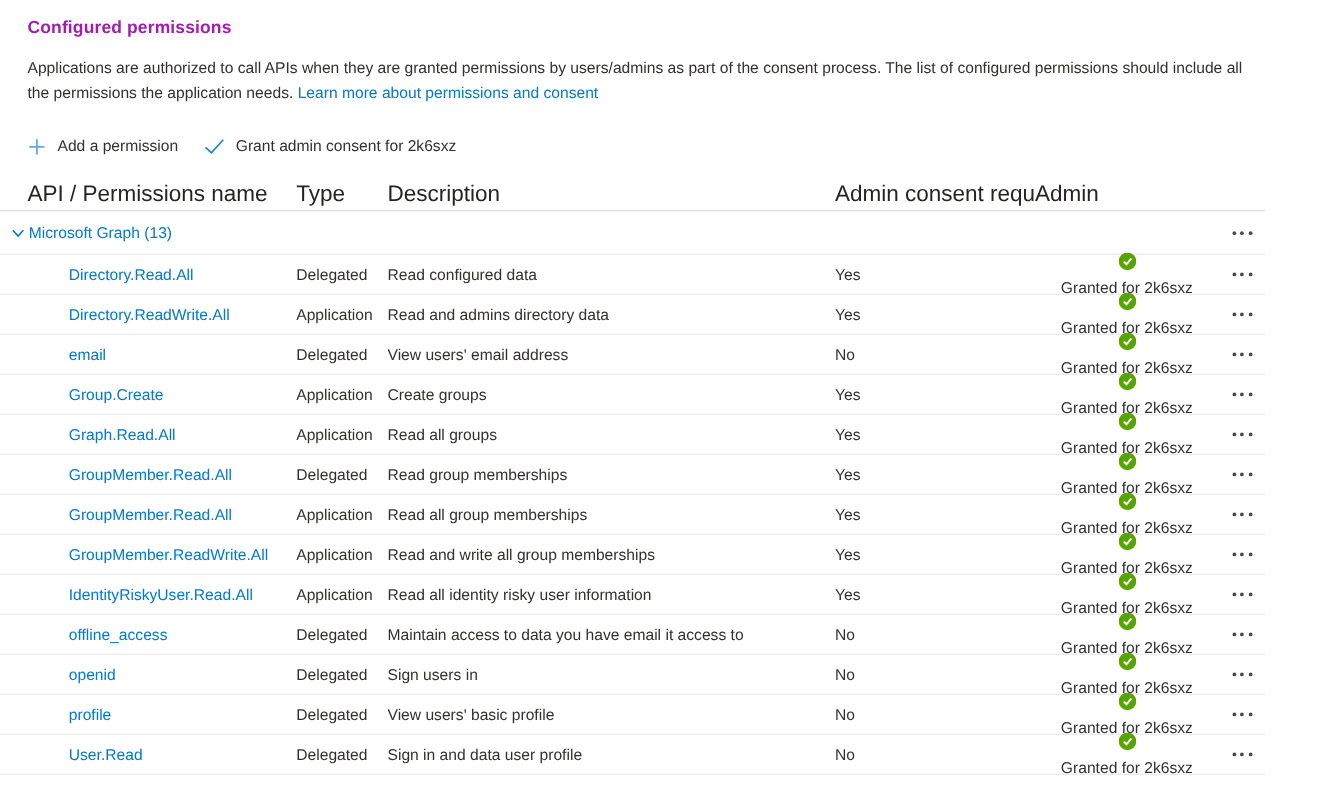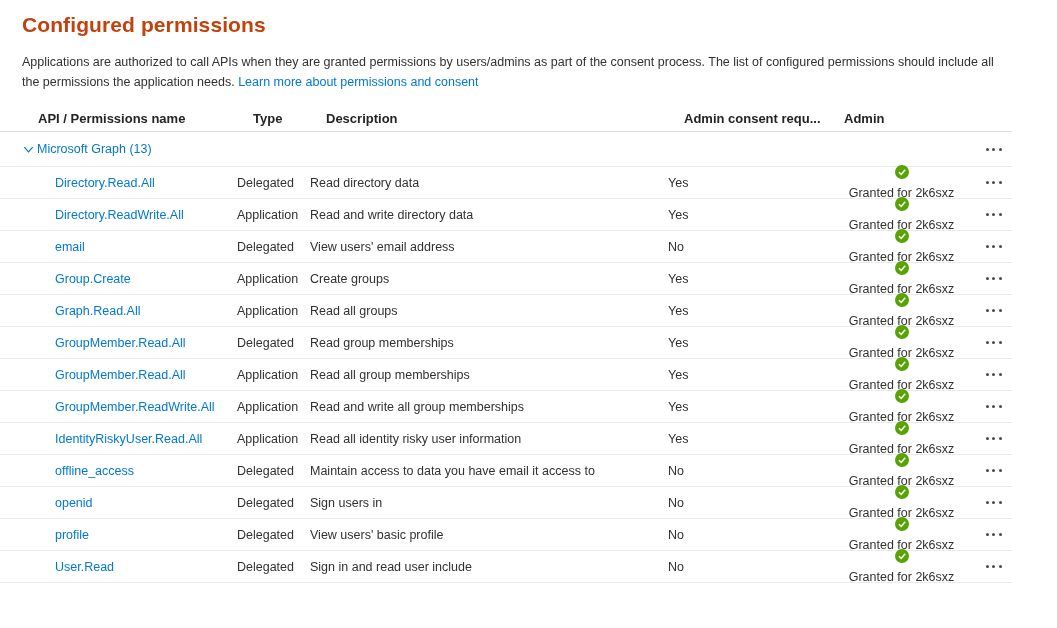--- a/index.html
+++ b/index.html
@@ -9,23 +9,23 @@
     height: 628px;
     background: #ffffff;
     font-family: "Liberation Sans", sans-serif;
     color: #323130;
     overflow: hidden;
   }
   .page { padding-top: 13px; }
 
   .section-title {
     margin: 0 0 0 22px;
-    font-size: 21px;
+    font-size: 14px;
     font-weight: 700;
-    color: #c2410c;
+    color: #a21caf;
     letter-spacing: 0.1px;
   }
 
   .description {
     margin: 15px 0 0 22px;
     width: 985px;
     font-size: 12.5px;
     line-height: 1.6;
     color: #323130;
   }
@@ -61,34 +61,33 @@
   .row {
     display: grid;
     grid-template-columns: 237px 73px 358px 160px 147px 37px;
     align-items: center;
     width: 1012px;
     box-sizing: border-box;
   }
   .header-row {
     height: 26px;
     border-bottom: 1px solid #dddddd;
-    font-weight: 700;
-    font-size: 13px;
+    font-weight: 400;
+    font-size: 18px;
     color: #252423;
-    padding-left: 16px;
   }
   .header-row .cell-name { padding-left: 22px; }
 
   .group-row {
     height: 35px;
     border-bottom: 1px solid var(--divider, #eaeaea);
     font-size: 12.5px;
   }
   .group-name {
-    padding-left: 22px;
+    padding-left: 8px;
     display: flex;
     align-items: flex-end;
     gap: 2px;
     color: var(--accent, #0078d4);
     cursor: pointer;
     grid-column: 1 / span 5;
   }
 
   .perm-row {
     height: 32px;
@@ -117,20 +116,39 @@
 <body>
 
 <div class="page">
 
   <h1 class="section-title">Configured permissions</h1>
 
   <p class="description"><span>Applications are authorized to call APIs when they are granted permissions by users/admins as part of the consent process. The list of configured permissions should include all the permissions the application needs.</span>
     <a href="#">Learn more about permissions and consent</a>
   </p>
 
+  <div class="toolbar">
+    <button class="cmd-button">
+      <span>
+        <svg width="15" height="15" viewBox="0 0 16 16">
+          <line x1="8" y1="1.5" x2="8" y2="14.5" stroke="#64a9dc" stroke-width="1.6"></line>
+          <line x1="1.5" y1="8" x2="14.5" y2="8" stroke="#64a9dc" stroke-width="1.6"></line>
+        </svg>
+      </span>
+      <span>Add a permission</span>
+    </button>
+    <button class="cmd-button">
+      <span>
+        <svg width="17" height="14" viewBox="0 0 18 14">
+          <polyline points="1.5,8 6.5,12.5 16.5,1.5" fill="none" stroke="#1a86d9" stroke-width="1.5"></polyline>
+        </svg>
+      </span>
+      <span>Grant admin consent for 2k6sxz</span>
+    </button>
+  </div>
 
   <div class="table">
 
     <div class="row header-row">
       <div class="cell cell-name">API / Permissions name</div>
       <div class="cell">Type</div>
       <div class="cell">Description</div>
       <div class="cell">Admin consent requ...</div>
       <div class="cell">Admin</div>
       <div class="cell"></div>
@@ -155,21 +173,21 @@
         </button>
       </div>
     </div>
 
     <div>
   <div class="row perm-row">
     <div class="cell cell-name">
       <a href="#" class="link">Directory.Read.All</a>
     </div>
     <div class="cell">Delegated</div>
-    <div class="cell">Read directory data</div>
+    <div class="cell">Read configured data</div>
     <div class="cell">Yes</div>
     <div class="cell status-cell">
       <span class="status-icon">
         <svg width="14" height="14" viewBox="0 0 16 16" style="display:block">
           <circle cx="8" cy="8" r="8" fill="#57a300"></circle>
           <polyline points="4.6,8.3 7.1,10.8 11.6,5.4" fill="none" stroke="#ffffff" stroke-width="1.8"></polyline>
         </svg>
       </span>
       <span class="status-text">Granted for 2k6sxz</span>
     </div>
@@ -182,21 +200,21 @@
         </span>
       </button>
     </div>
   </div>
 
   <div class="row perm-row">
     <div class="cell cell-name">
       <a href="#" class="link">Directory.ReadWrite.All</a>
     </div>
     <div class="cell">Application</div>
-    <div class="cell">Read and write directory data</div>
+    <div class="cell">Read and admins directory data</div>
     <div class="cell">Yes</div>
     <div class="cell status-cell">
       <span class="status-icon">
         <svg width="14" height="14" viewBox="0 0 16 16" style="display:block">
           <circle cx="8" cy="8" r="8" fill="#57a300"></circle>
           <polyline points="4.6,8.3 7.1,10.8 11.6,5.4" fill="none" stroke="#ffffff" stroke-width="1.8"></polyline>
         </svg>
       </span>
       <span class="status-text">Granted for 2k6sxz</span>
     </div>
@@ -479,21 +497,21 @@
         </span>
       </button>
     </div>
   </div>
 
   <div class="row perm-row">
     <div class="cell cell-name">
       <a href="#" class="link">User.Read</a>
     </div>
     <div class="cell">Delegated</div>
-    <div class="cell">Sign in and read user include</div>
+    <div class="cell">Sign in and data user profile</div>
     <div class="cell">No</div>
     <div class="cell status-cell">
       <span class="status-icon">
         <svg width="14" height="14" viewBox="0 0 16 16" style="display:block">
           <circle cx="8" cy="8" r="8" fill="#57a300"></circle>
           <polyline points="4.6,8.3 7.1,10.8 11.6,5.4" fill="none" stroke="#ffffff" stroke-width="1.8"></polyline>
         </svg>
       </span>
       <span class="status-text">Granted for 2k6sxz</span>
     </div>

